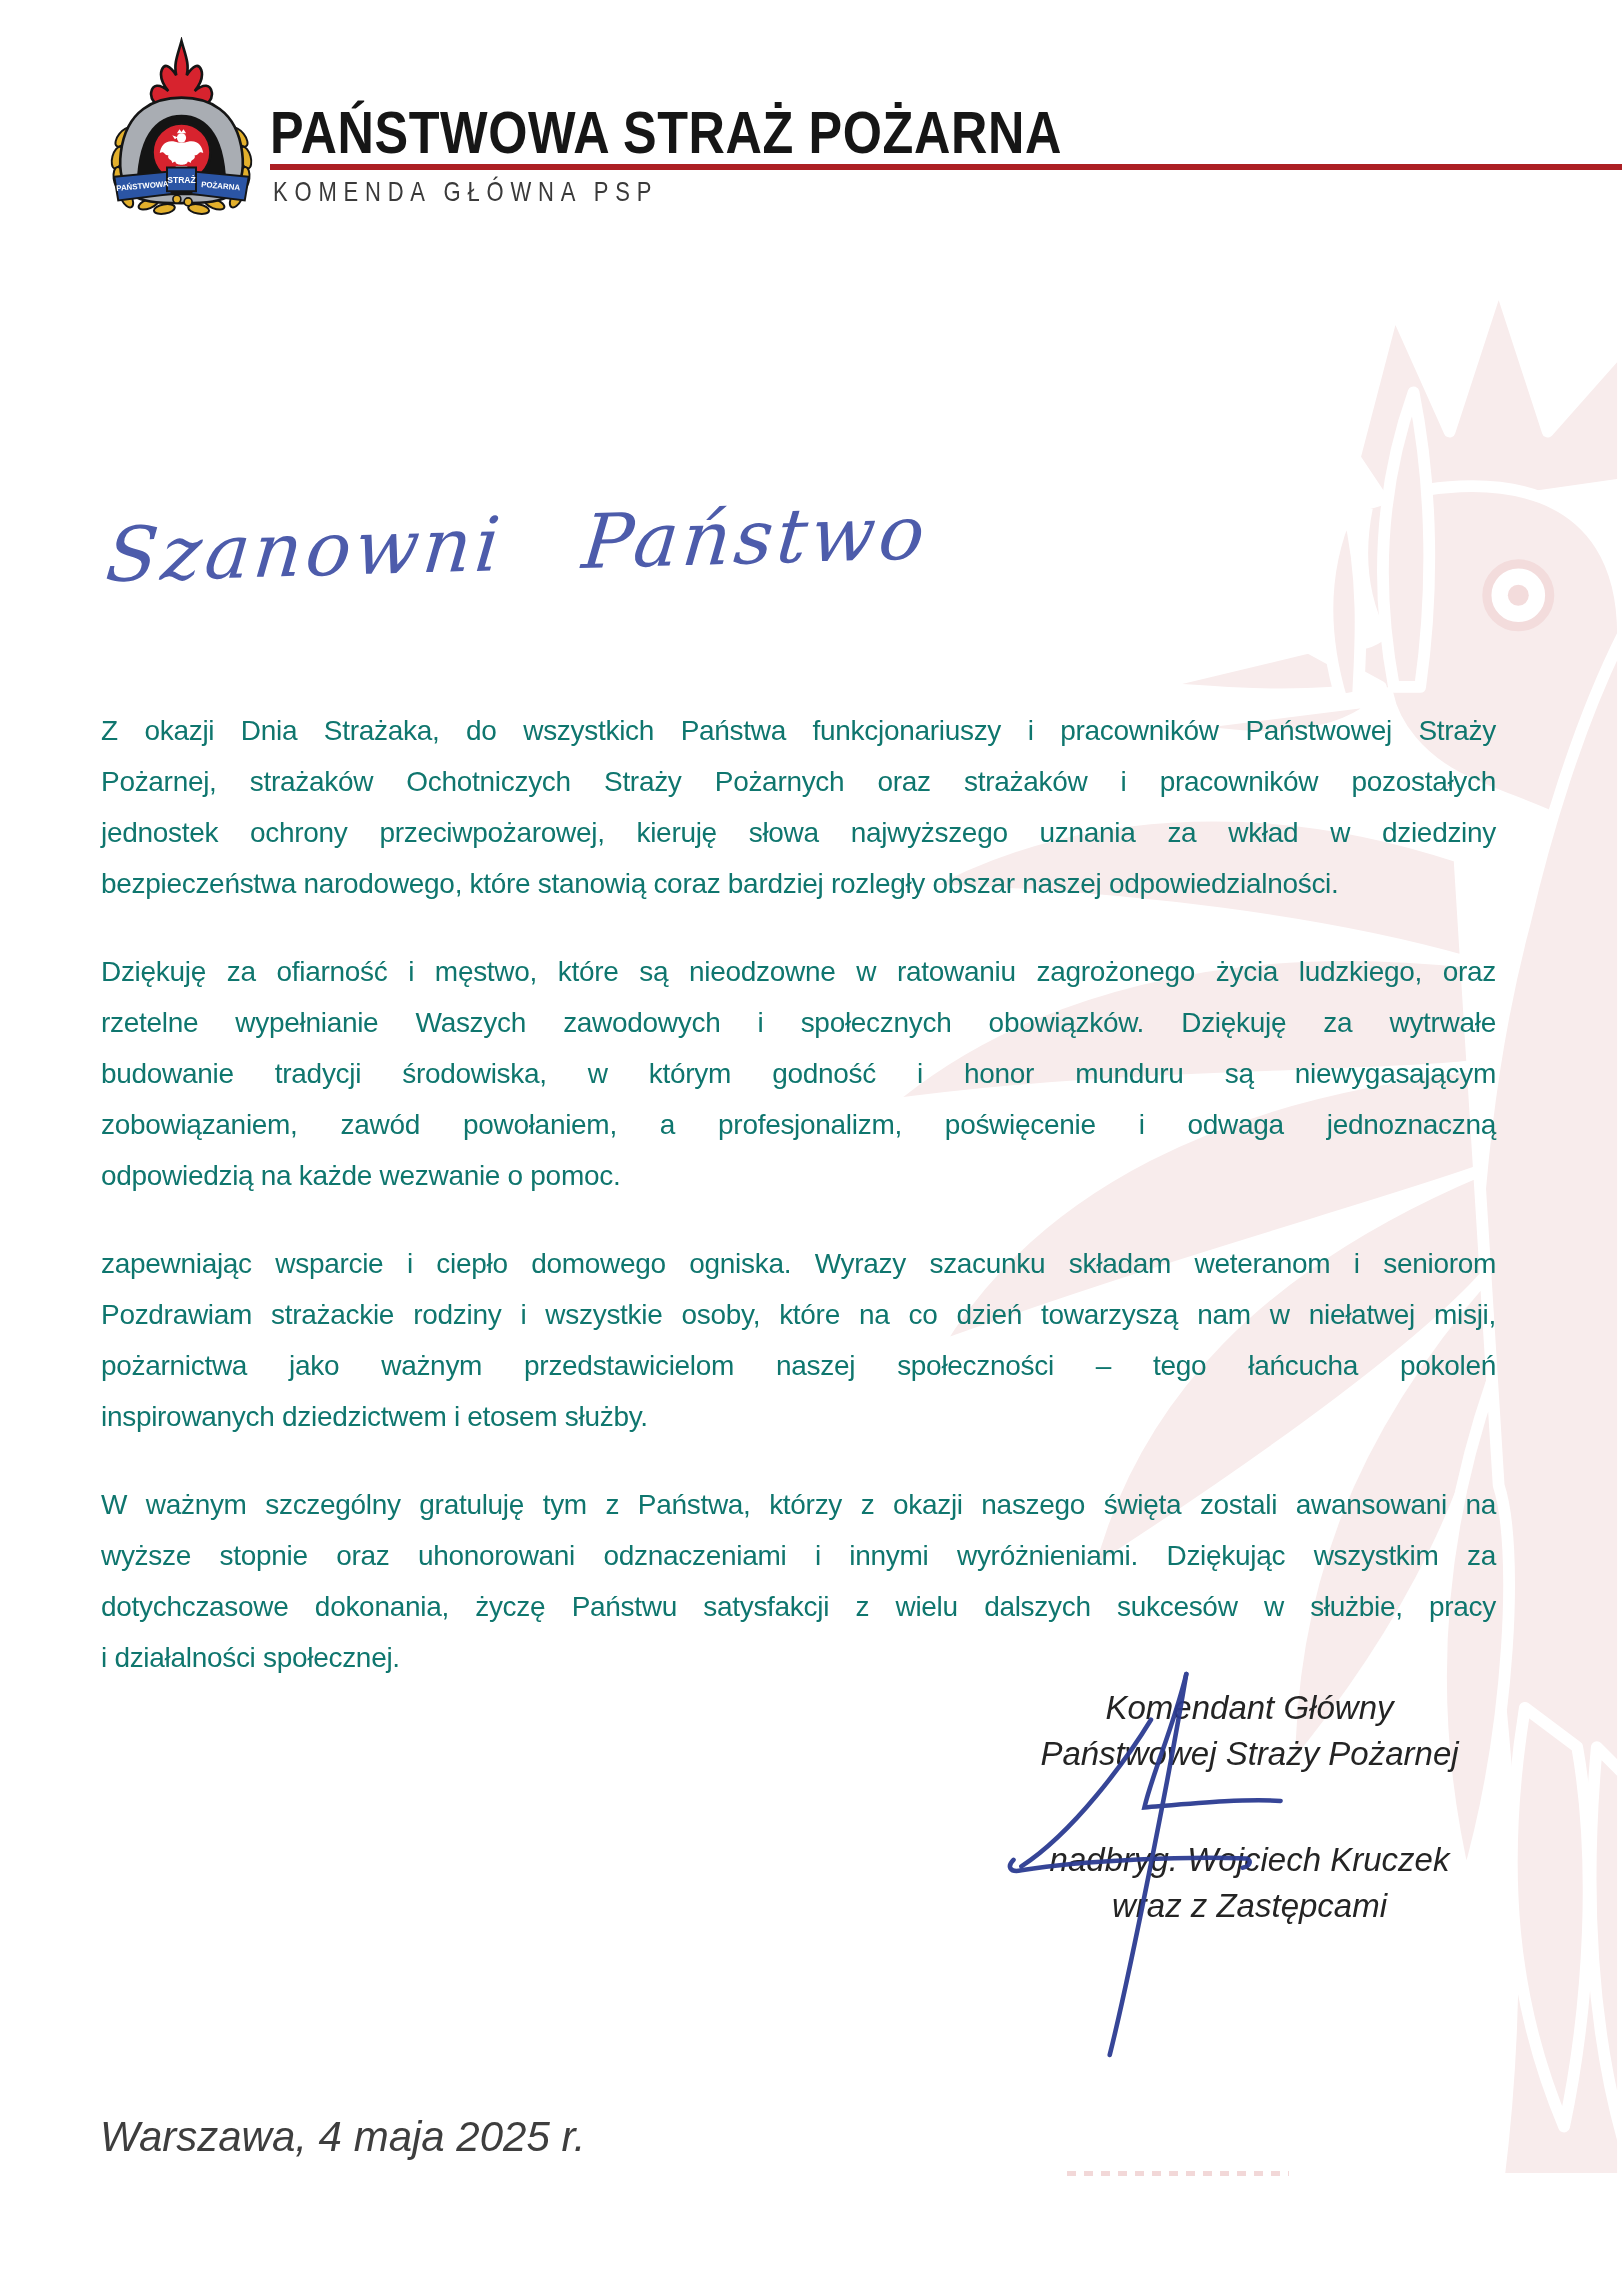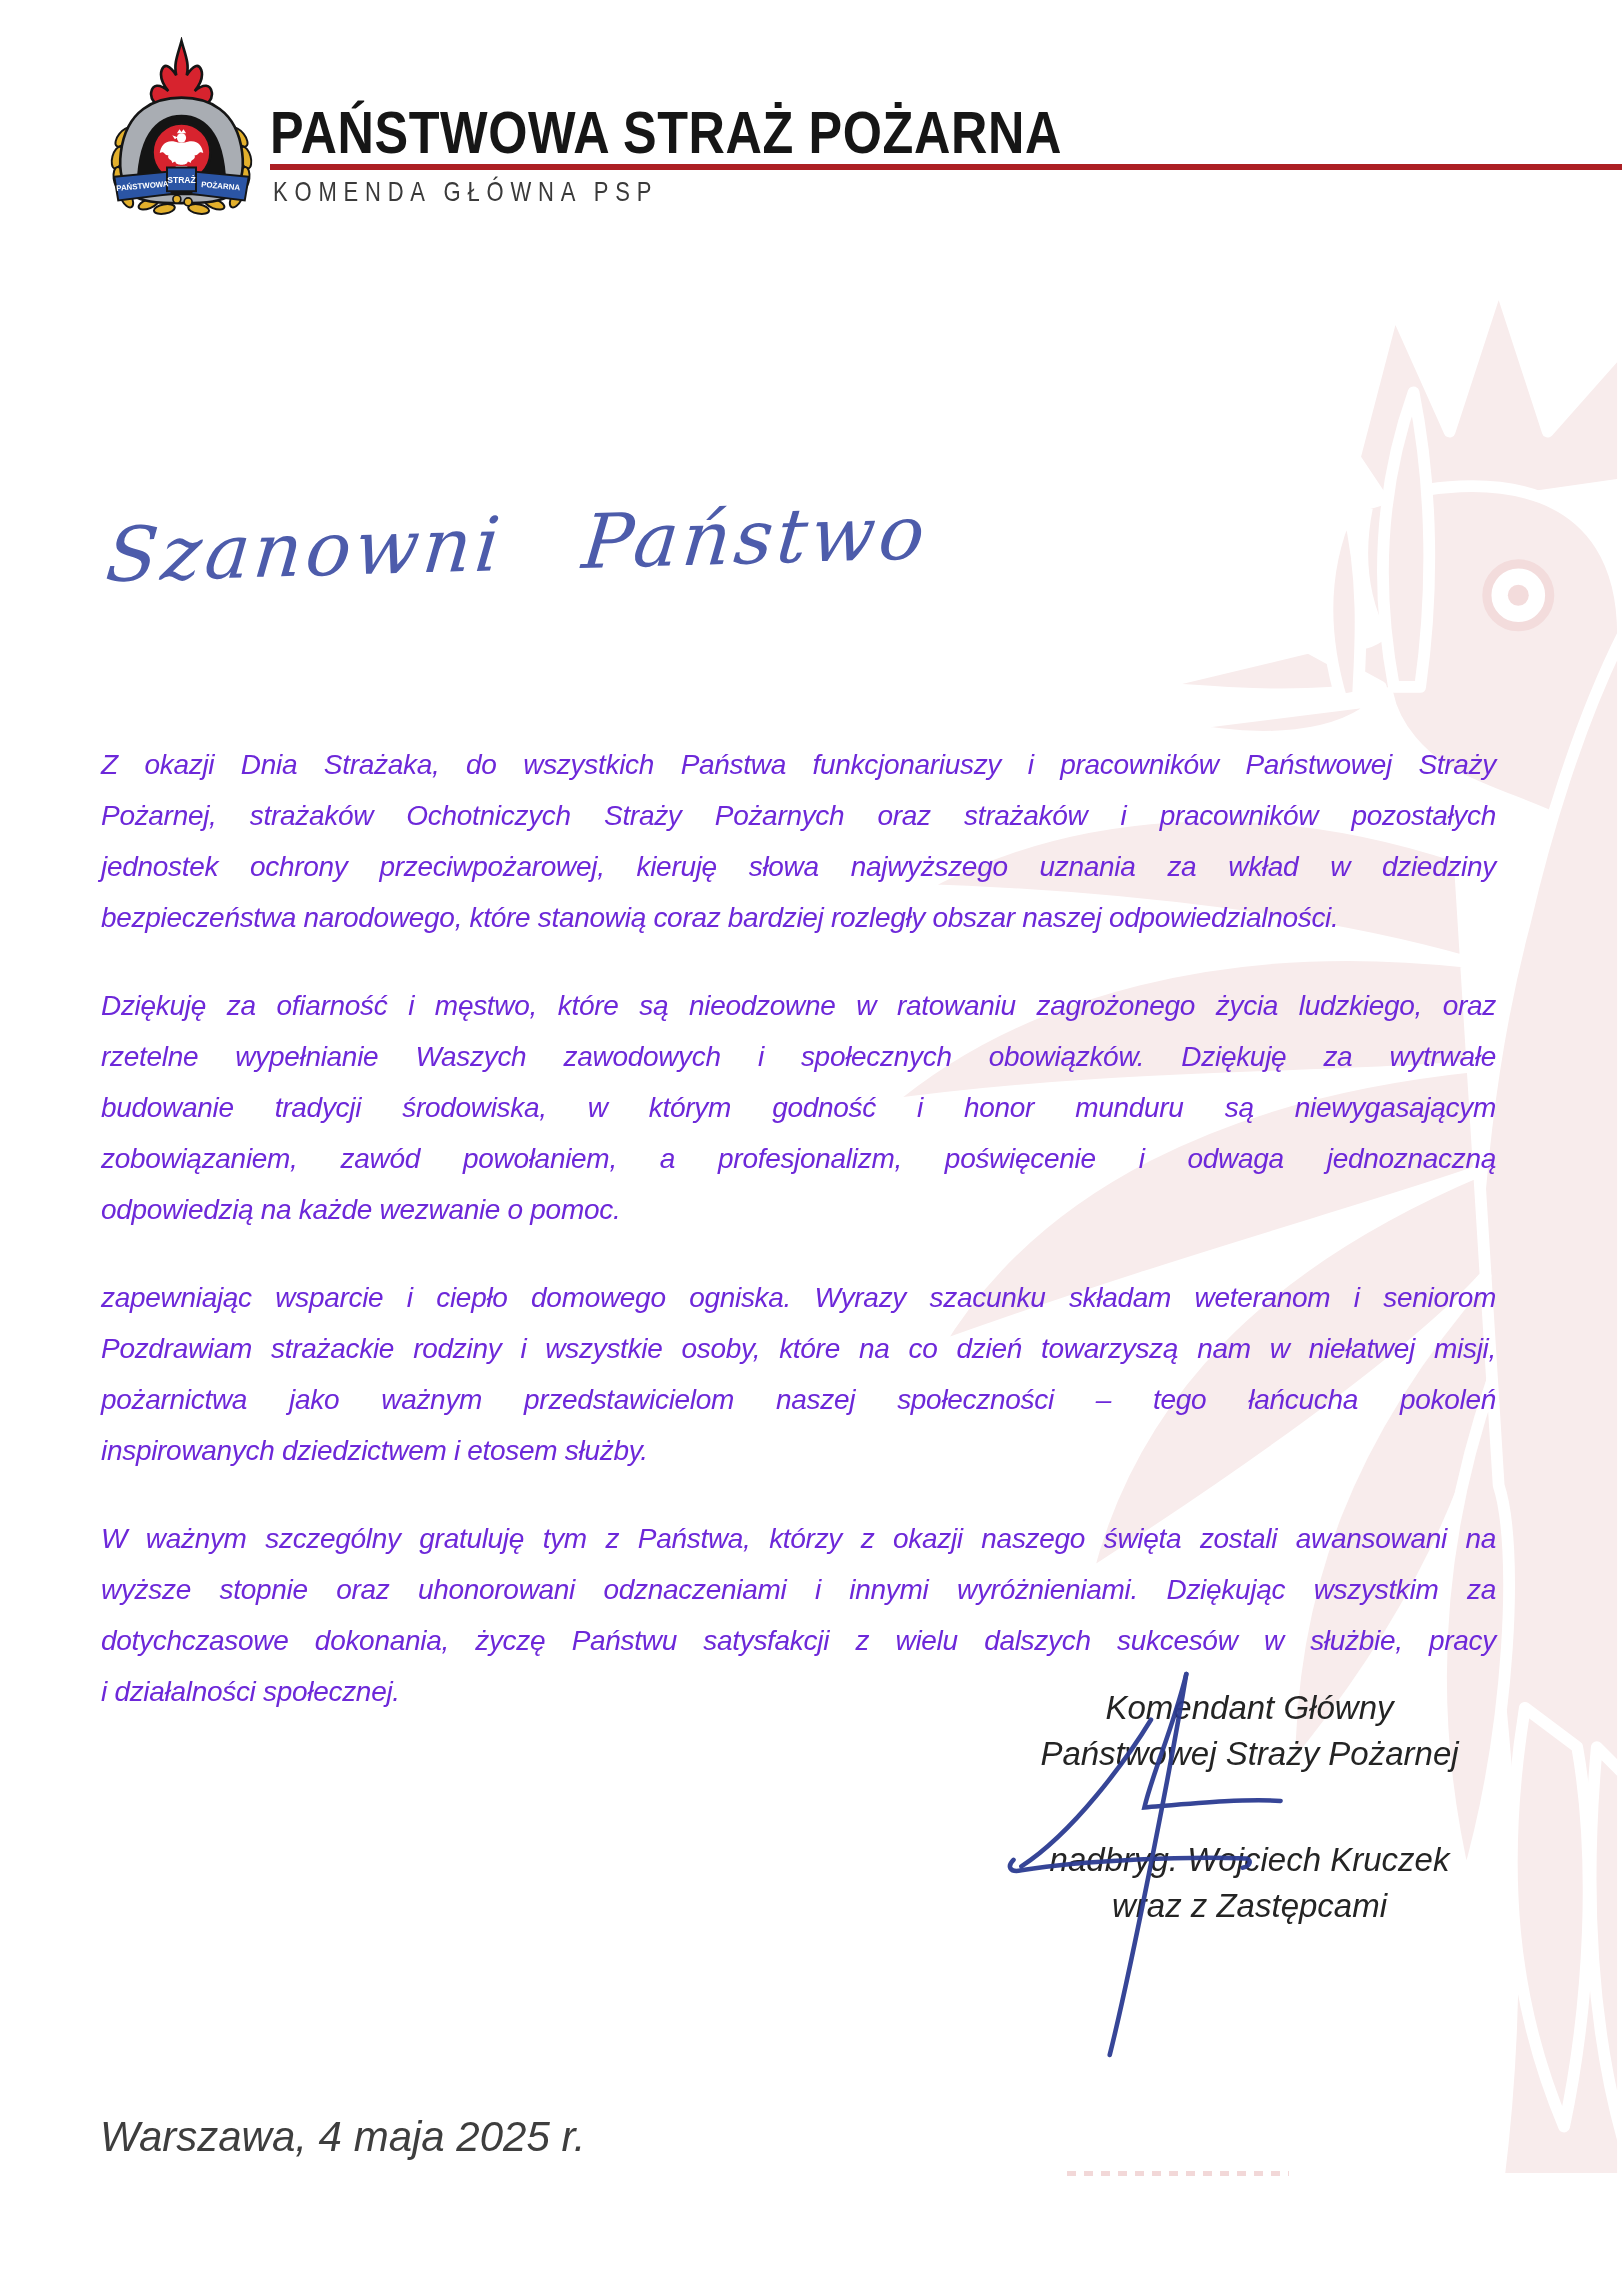--- a/index.html
+++ b/index.html
@@ -29,22 +29,22 @@
   
   .greeting{
     position:absolute;left:111px;top:510px;z-index:1;
     font-family:"DejaVu Serif",serif;font-style:italic;
     font-size:75px;line-height:1.2;color:#4d5cab;
     letter-spacing:3.9px;word-spacing:52px;white-space:nowrap;
     transform:rotate(-1.6deg) skewX(-7deg);transform-origin:left top;
   }
   
   .letter-body{
-    position:absolute;left:101px;top:739px;width:1395px;z-index:1;
-    font-style:italic;font-size:28px;line-height:51px;color:#6d28d9;
+    position:absolute;left:101px;top:705px;width:1395px;z-index:1;
+    font-size:28px;line-height:51px;color:#0f766e;
     letter-spacing:-0.3px;
   }
   .para{margin:0 0 37px 0;}
   .line{text-align:justify;text-align-last:justify;}
   .line.last{text-align-last:left;}
   
   .sig-block{
     position:absolute;left:929px;top:1685px;width:641px;z-index:1;
     text-align:center;font-style:italic;font-size:33px;line-height:46px;color:#242424;
   }

